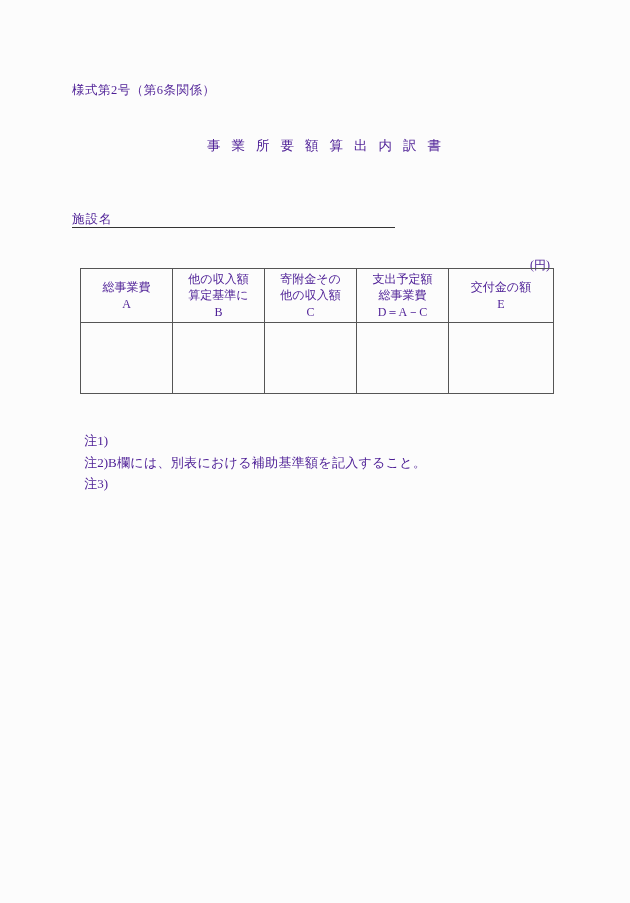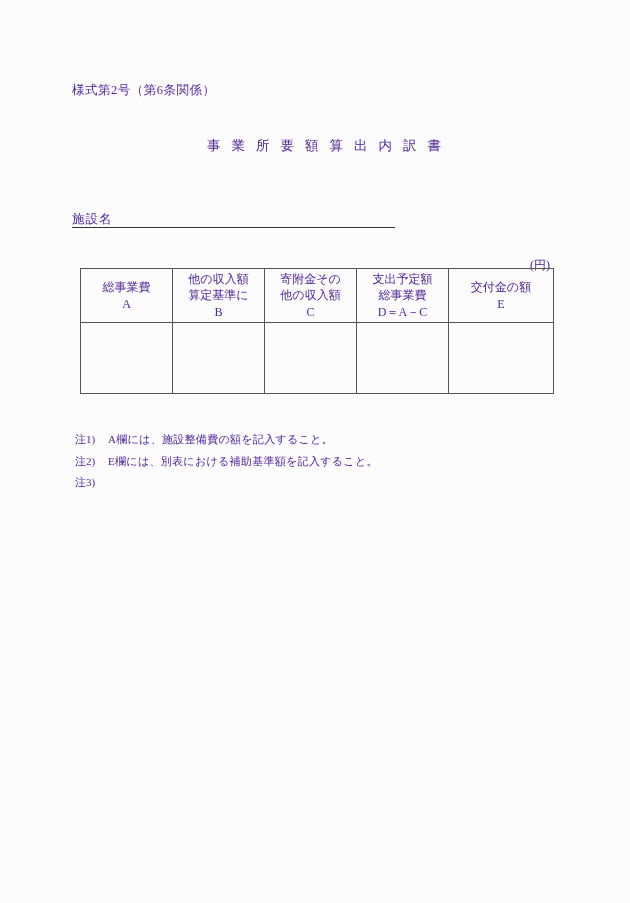--- a/index.html
+++ b/index.html
@@ -78,21 +78,22 @@
   .col-e { width: 104px; margin-top: 8px; }
   .hl {
     display: block;
     line-height: 16.5px;
     white-space: nowrap;
   }
   .notes {
     position: absolute;
     left: 75px;
     top: 432px;
-    font-size: 11px;
+    font-size: 13px;
+    text-align: right;
   }
   .note-row {
     display: flex;
     align-items: baseline;
     height: 21.5px;
     white-space: nowrap;
   }
   .note-label {
     width: 33px;
     flex: 0 0 33px;
@@ -151,24 +152,23 @@
         <td></td>
         <td></td>
         <td></td>
       </tr>
     </tbody>
   </table>
 
   <div class="notes">
     <div class="note-row">
       <span class="note-label">注1)</span>
-      <span class="note-text">A欄には、施設整備費の額を記入すること。</span>
     </div>
     <div class="note-row">
       <span class="note-label">注2)</span>
-      <span class="note-text">E欄には、別表における補助基準額を記入すること。</span>
+      <span class="note-text">B欄には、別表における補助基準額を記入すること。</span>
     </div>
     <div class="note-row">
       <span class="note-label">注3)</span>
     </div>
   </div>
 
 </div>
 
 </body></html>

